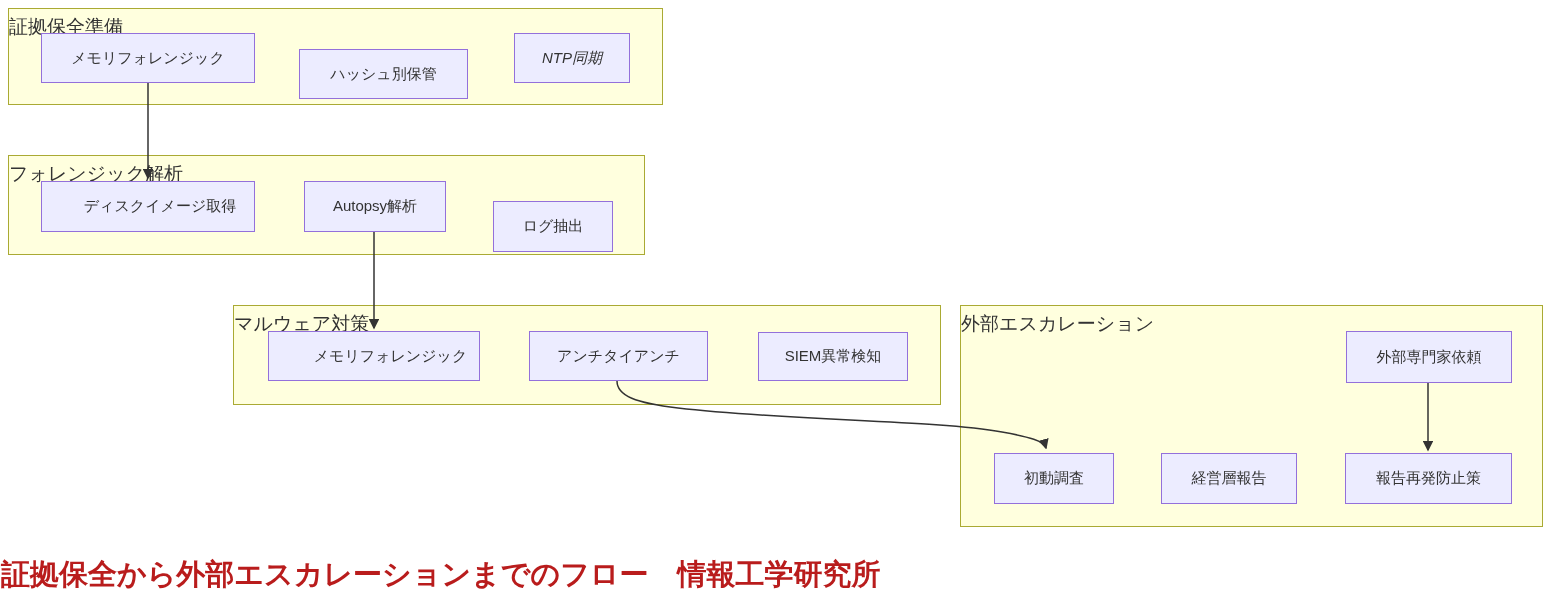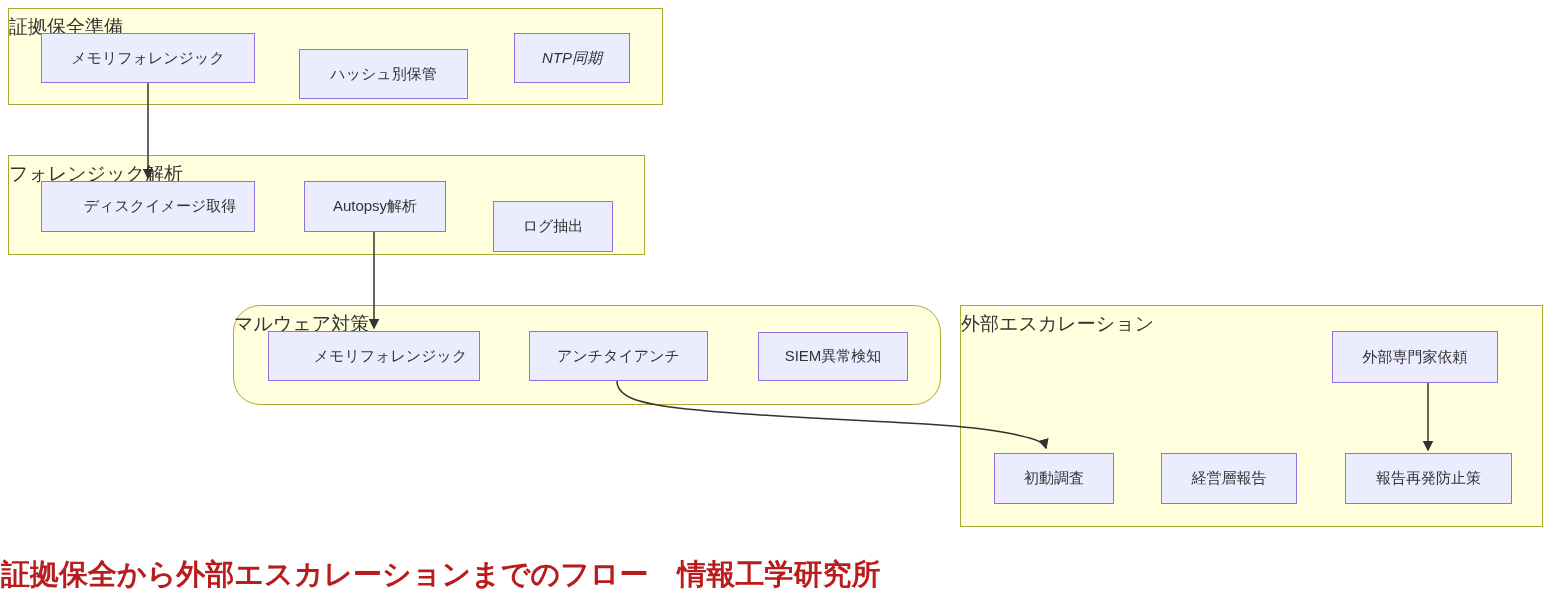--- a/index.html
+++ b/index.html
@@ -94,36 +94,36 @@
       <span>ディスクイメージ取得</span>
     </div>
     <div class="node" style="left:295px; top:25px; width:142px; height:51px;justify-content:center;">
       <span>Autopsy解析</span>
     </div>
     <div class="node" style="left:484px; top:25px; width:120px; height:51px;margin-top:20px;">
       <span>ログ抽出</span>
     </div>
   </div>
 
-  <div class="group" style="left:233px; top:305px; width:708px; height:100px;border-radius:27px;">
+  <div class="group" style="left:233px; top:305px; width:708px; height:100px;">
     <div class="group-label">マルウェア対策</div>
     <div class="node" style="left:34px; top:25px; width:212px; height:50px;padding-left:33px;">
       <span>メモリフォレンジック</span>
     </div>
     <div class="node" style="left:295px; top:25px; width:179px; height:50px;">
       <span>アンチタイアンチ</span>
     </div>
     <div class="node" style="left:524px; top:26px; width:150px; height:49px;">
       <span>SIEM異常検知</span>
     </div>
   </div>
 
   <div class="group" style="left:960px; top:305px; width:583px; height:222px;">
     <div class="group-label">外部エスカレーション</div>
-    <div class="node" style="left:371px; top:25px; width:166px; height:52px;">
+    <div class="node" style="left:385px; top:25px; width:166px; height:52px;">
       <span>外部専門家依頼</span>
     </div>
     <div class="node" style="left:33px; top:147px; width:120px; height:51px;">
       <span>初動調査</span>
     </div>
     <div class="node" style="left:200px; top:147px; width:136px; height:51px;">
       <span>経営層報告</span>
     </div>
     <div class="node" style="left:384px; top:147px; width:167px; height:51px;">
       <span>報告再発防止策</span>

